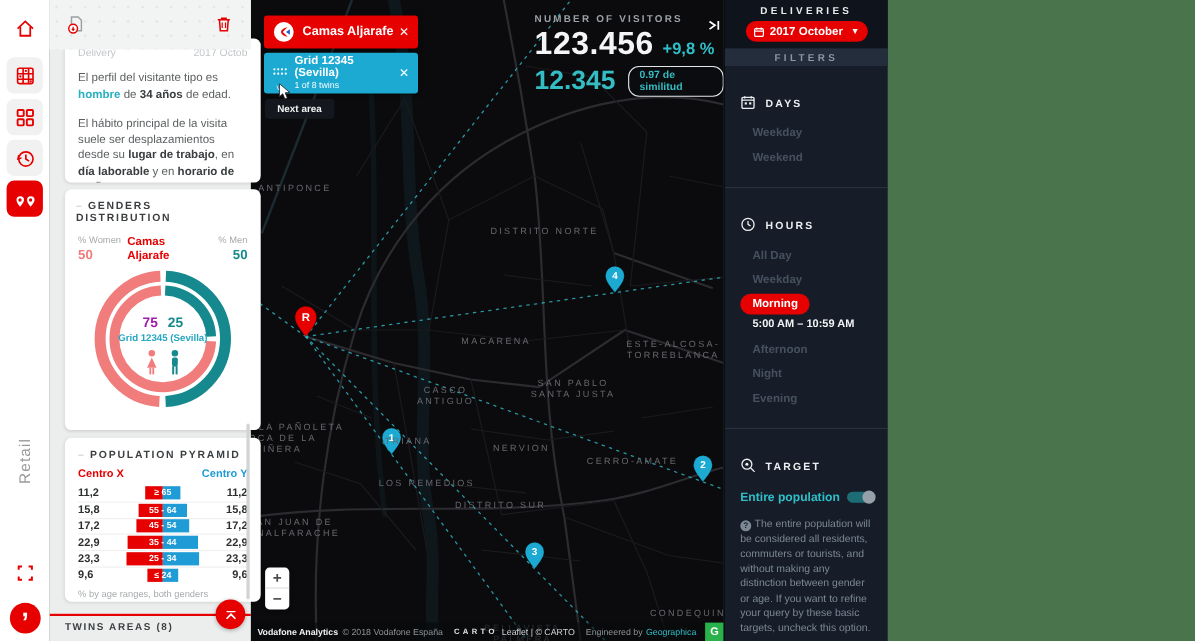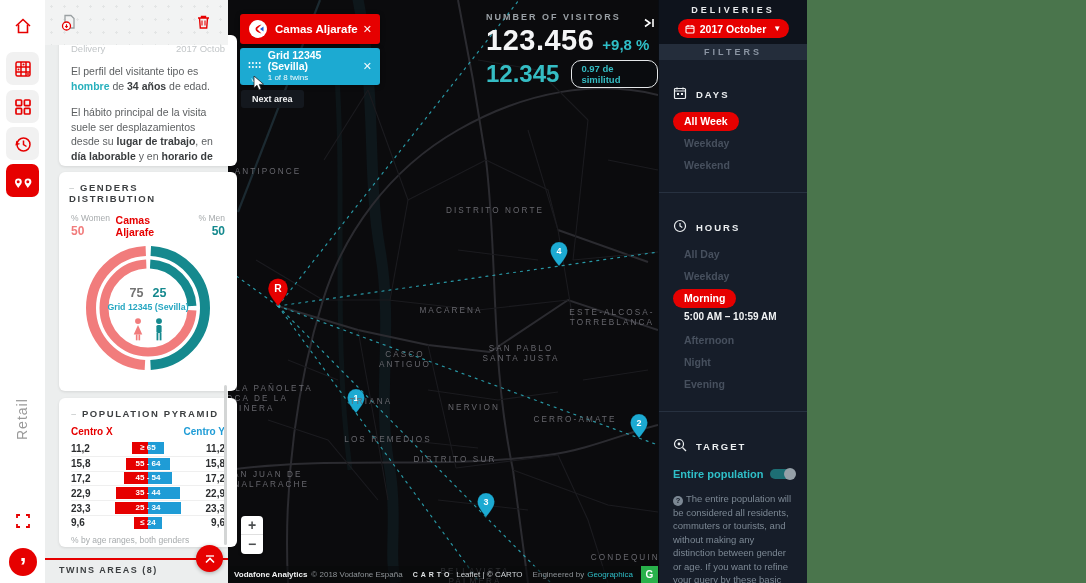--- a/index.html
+++ b/index.html
@@ -34,21 +34,21 @@
   .sec-dash{color:#cfd2d2;font-weight:bold;margin-right:4px;}
   .g-labels{display:flex;justify-content:space-between;padding:9px 2px 0;}
   .g-col{width:52px;}
   .g-lab{font-size:8.5px;color:#a6aaac;}
   .g-val{font-size:12px;font-weight:bold;margin-top:1px;}
   .g-val.women{color:#f17c7c;}
   .g-val.men{color:#15898e;text-align:right;}
   .g-center{font-size:10.5px;font-weight:bold;color:#e60000;margin-top:1px;}
   .donut-wrap{position:relative;width:140px;height:146px;margin:0 auto;}
   .gc-vals{position:absolute;left:0;top:48px;width:140px;text-align:center;font-size:12.5px;font-weight:bold;}
-  .gc-vals .w{color:#737373;margin-right:9px;}
+  .gc-vals .w{color:#a21caf;margin-right:9px;}
   .gc-vals .m{color:#15898e;}
   .gc-name{position:absolute;left:0;top:64px;width:140px;text-align:center;font-size:8.8px;font-weight:bold;color:#27a7c2;}
   .gc-icons{position:absolute;left:0;top:80px;width:140px;display:flex;justify-content:center;gap:5px;}
   .card3{top:398px;height:149px;padding:10px 12px 0;}
   .pyr-head{display:flex;justify-content:space-between;margin:7px 0 4px;font-size:10px;font-weight:bold;}
   .pyr-head .cx{color:#e60000;} .pyr-head .cy{color:#1f9cd6;}
   .pyr-row{display:flex;align-items:center;height:14.8px;border-top:1px solid #efefef;font-size:10px;font-weight:bold;color:#2c2e30;}
   .pyr-row:first-of-type{border-top:none;}
   .pv{width:28px;} .pv.r{text-align:right;}
   .bar-zone{position:relative;flex:1;height:12px;}
@@ -549,23 +549,20 @@
       <div class="rsec-head">
         <svg width="14" height="14" viewBox="0 0 14 14" fill="none" stroke="#eceff1" stroke-width="1.2">
           <rect x="1.5" y="2.5" width="11" height="10" rx="1"></rect>
             <path d="M4 1.5 V3.5 M10 1.5 V3.5 M1.5 5 H12.5"></path>
           <rect x="4" y="7" width="2" height="2" fill="#eceff1" stroke="none"></rect>
             <rect x="8" y="7" width="2" height="2" fill="#eceff1" stroke="none"></rect>
         </svg>
         <span>DAYS</span>
       </div>
       <div class="opts" id="days-options">
-          <div class="opt sel">
-            <span>All Week</span>
-          </div>
           <div class="opt">
             <span>Weekday</span>
           </div>
           <div class="opt">
             <span>Weekend</span>
           </div>
         </div>
     </div>
     <div class="rdiv"></div>
 

